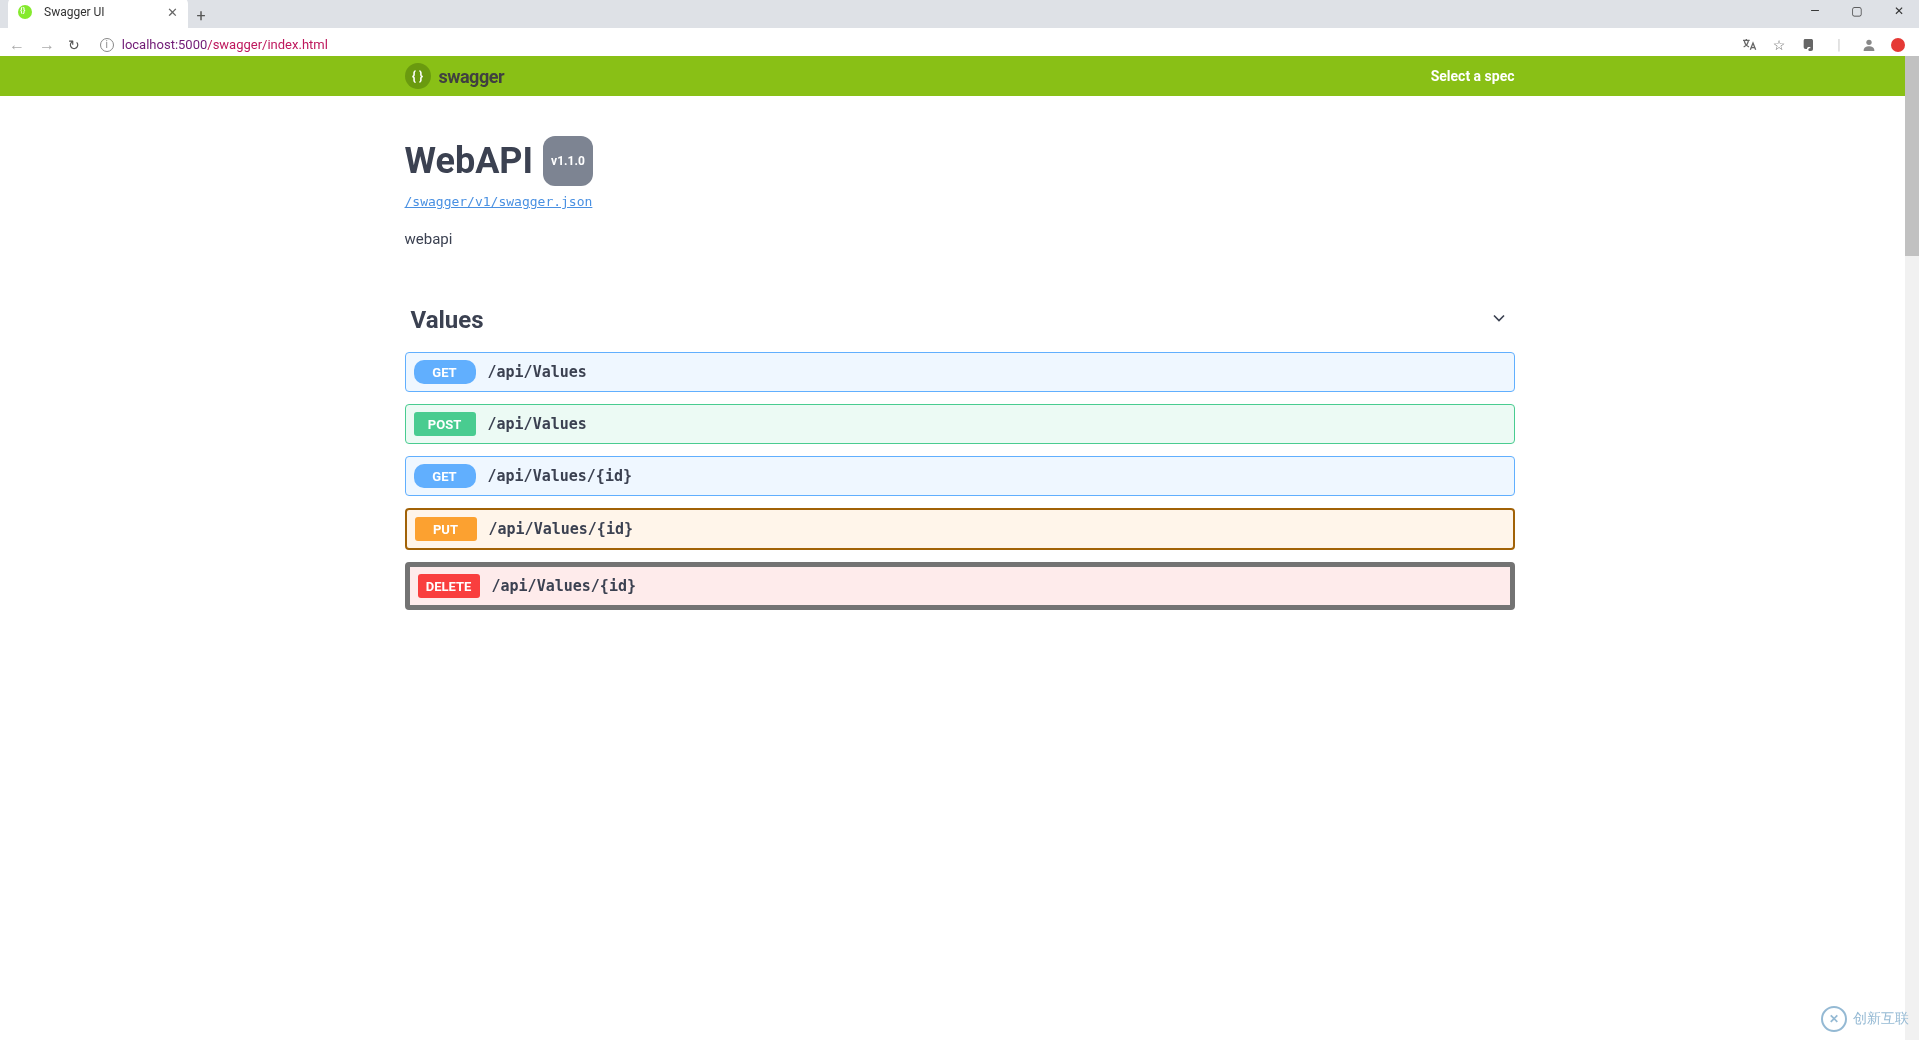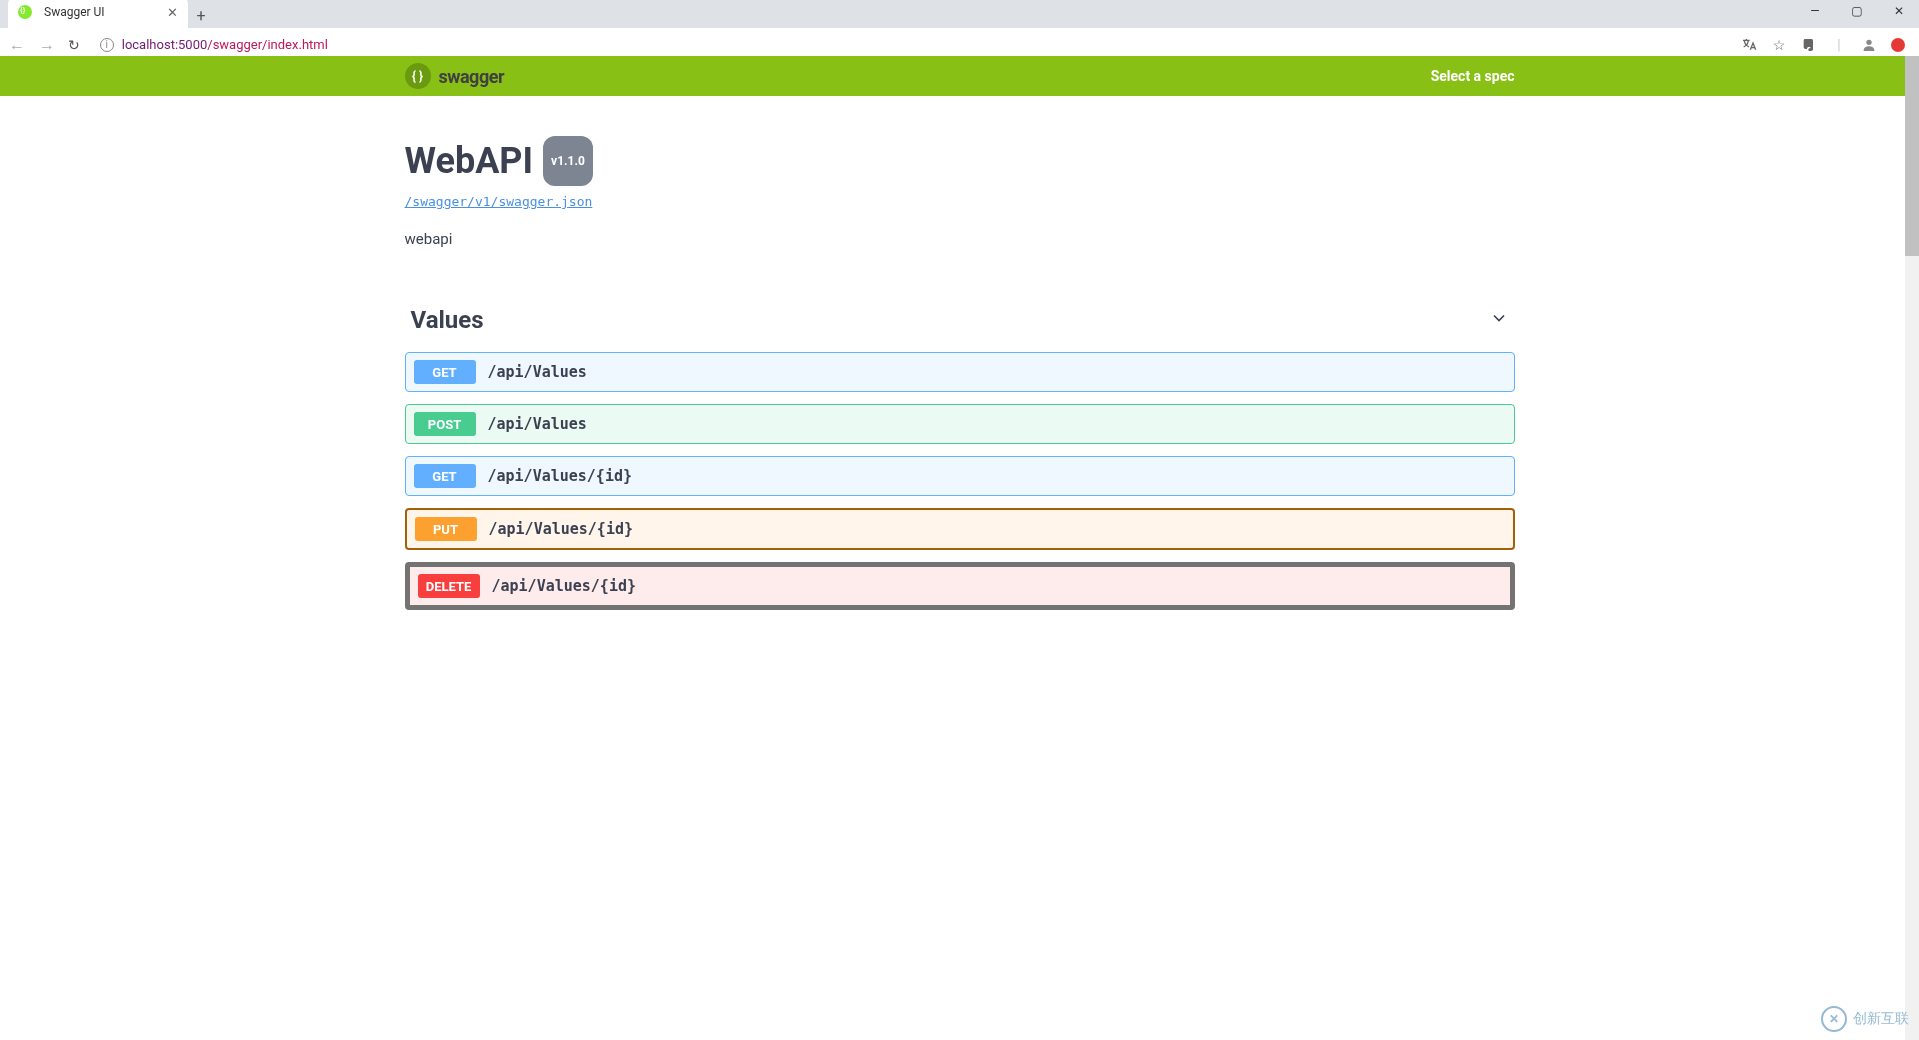--- a/index.html
+++ b/index.html
@@ -52,21 +52,21 @@
 .tag-chevron { margin-left: auto; font-size: 20px; }
 .chevron-svg { width: 20px; height: 20px; }
 
 .operations { margin-top: 10px; }
 .op { border-radius: 4px; margin-bottom: 12px; display: flex; align-items: center; padding: 7px 8px; cursor: pointer; }
 .op.get { background: rgba(97,175,254,0.1); border: 1px solid #61affe; }
 .op.post { background: rgba(73,204,144,0.1); border: 1px solid #49cc90; }
 .op.put { background: rgba(252,161,48,0.1); border: 2px solid #a16207; }
 .op.delete { background: rgba(249,62,62,0.1); border: 5px solid #737373; }
 .method { color: #fff; font-size: 13px; font-weight: 700; width: 62px; height: 24px; border-radius: 3px; display: flex; align-items: center; justify-content: center; margin-right: 12px; }
-.method.get { background: #61affe; }
+.method.get { background: #61affe; border-radius: 10px; }
 .method.post { background: #49cc90; }
 .method.put { background: #fca130; }
 .method.delete { background: #f93e3e; }
 .op-path { font-family: "Lucida Console", Monaco, monospace; font-size: 15px; font-weight: 600; color: #3b4151; }
 
 
 .right-scroll { position: fixed; right: 0; top: 56px; bottom: 0; width: 14px; background: #f1f1f1; }
 .right-scroll-thumb { background: #c1c1c1; width: 100%; height: 200px; }
 
 .watermark { position: fixed; right: 10px; bottom: 8px; display: flex; align-items: center; gap: 6px; color: #7aa8c9; font-size: 14px; opacity: 0.8;}

